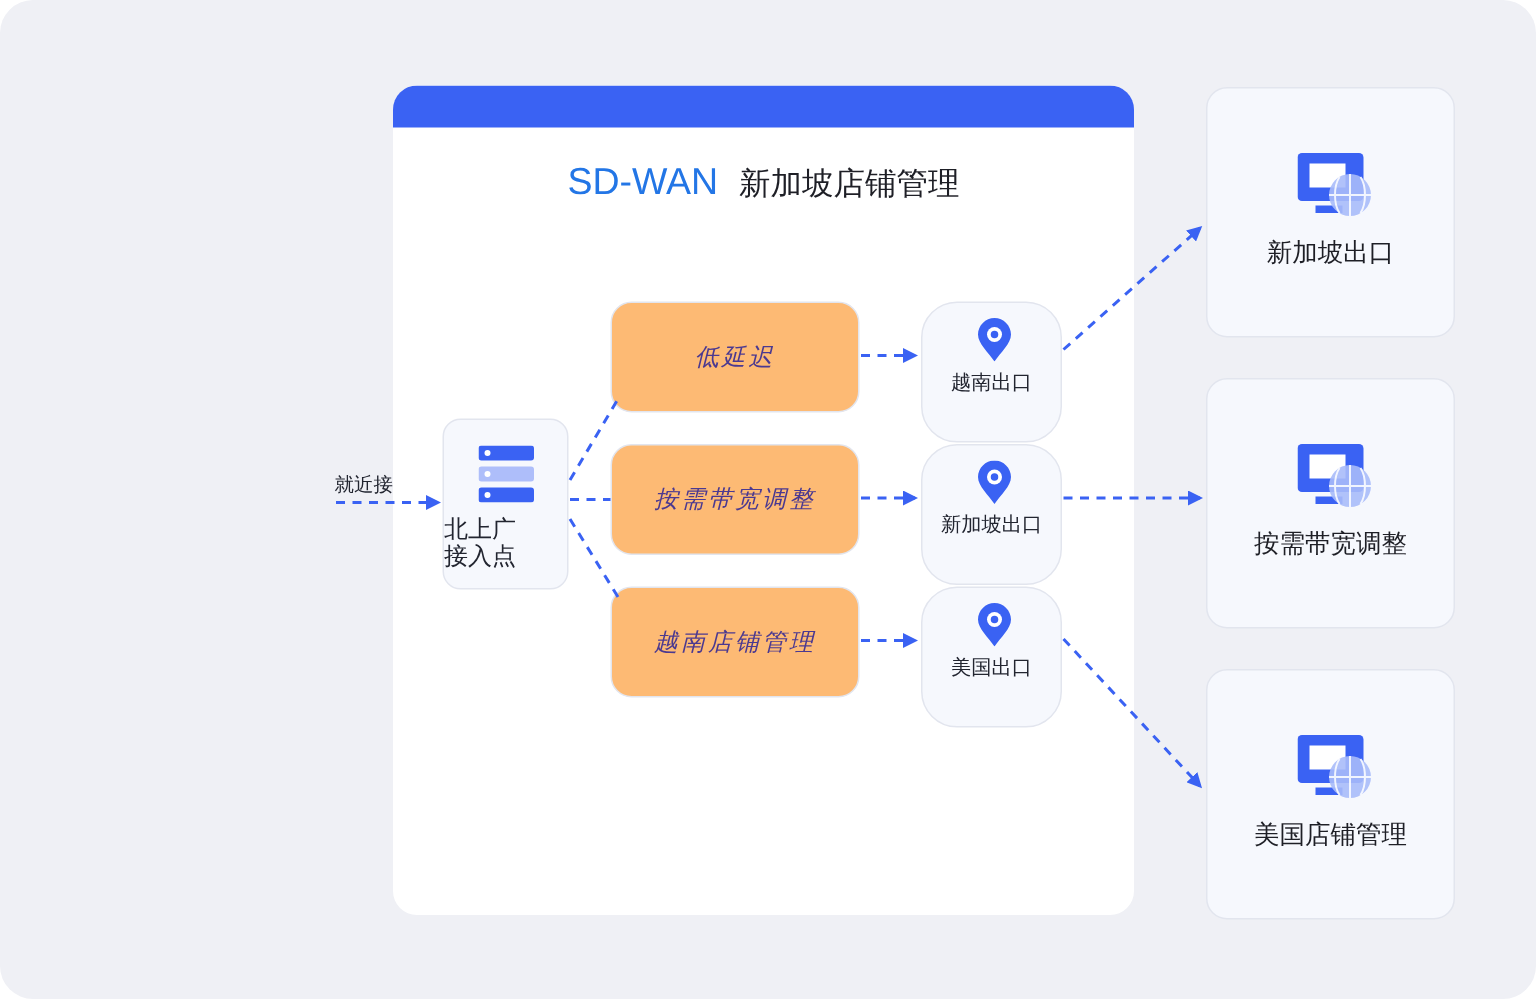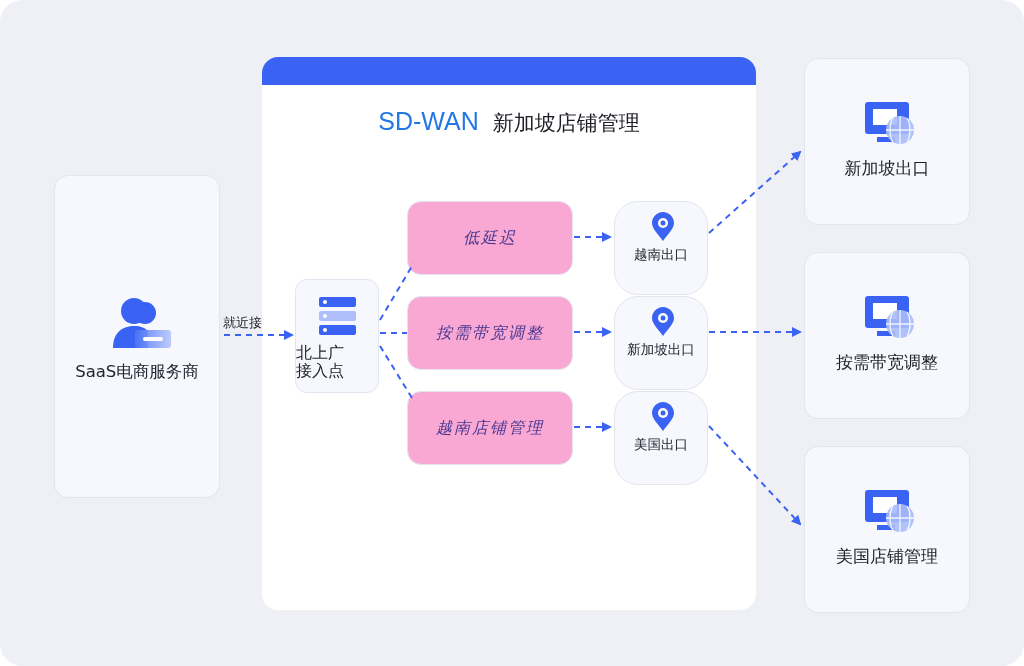--- a/index.html
+++ b/index.html
@@ -29,21 +29,21 @@
   }
   .panel .title .brand { color: #2376e6; font-family: Liberation Sans, sans-serif; font-size: 25px; margin-right: 14px; }
   .access-node { left: 295px; top: 279px; width: 84px; height: 114px; border-radius: 12px; }
   .access-node .icon { position: absolute; left: 23px; top: 17px; width: 37px; height: 38px; }
   .access-node .label {
     position: absolute; left: 0; right: 0; top: 64px; text-align: left;
     font-size: 16px; line-height: 18px; color: #222530;
   }
   .feature {
     position: absolute; left: 407px; width: 166px; height: 74px; border-radius: 14px;
-    background: #f9a8d4; border: 1px solid #e2e5ee;
+    background: #fdba74; border: 1px solid #e2e5ee;
     display: flex; align-items: center; justify-content: center;
     font-size: 16px; color: #4b3990; font-style: italic; letter-spacing: 2px;
   }
   .exit {
     position: absolute; left: 614px; width: 94px; height: 94px; border-radius: 24px;
     background: #f6f8fd; border: 1px solid #e2e5ee;
   }
   .exit .pin { position: absolute; left: 37px; top: 10px; width: 22px; height: 29px; }
   .exit .label {
     position: absolute; left: 0; right: 0; top: 44px; text-align: center;
@@ -57,36 +57,20 @@
     font-size: 17px; color: #1e1f26;
   }
   .connectors { position: absolute; left: 0; top: 0; width: 1024px; height: 666px; pointer-events: none; }
   .edge-label { position: absolute; left: 223px; top: 314px; font-size: 13px; color: #222530; }
 </style>
 </head>
 <body>
 
 <div class="canvas">
 
-  <div class="card source-card">
-    <svg class="icon" viewBox="0 0 60 54">
-      <defs>
-        <linearGradient id="ug" x1="0" x2="1" y1="0" y2="0">
-          <stop offset="0" stop-color="#4d74f5"></stop>
-          <stop offset="1" stop-color="#b7c6fb"></stop>
-        </linearGradient>
-      </defs>
-      <circle cx="34" cy="17" r="11" fill="#3a62f3"></circle>
-      <circle cx="23" cy="15" r="13" fill="#3a62f3"></circle>
-      <path d="M2 52 C2 36 12 30 23 30 C30 30 34 32 37 35 L37 52 Z" fill="#3a62f3"></path>
-      <rect x="24" y="34" width="36" height="18" rx="3" fill="url(#ug)" opacity="0.9"></rect>
-      <rect x="32" y="41" width="20" height="4" rx="2" fill="#ffffff"></rect>
-    </svg>
-    <div class="label">SaaS电商服务商</div>
-  </div>
 
   <div class="edge-label">就近接入</div>
 
   <div class="panel">
     <div class="bar"></div>
     <div class="title">
       <span class="brand">SD-WAN</span><span>新加坡店铺管理</span>
     </div>
   </div>
 

